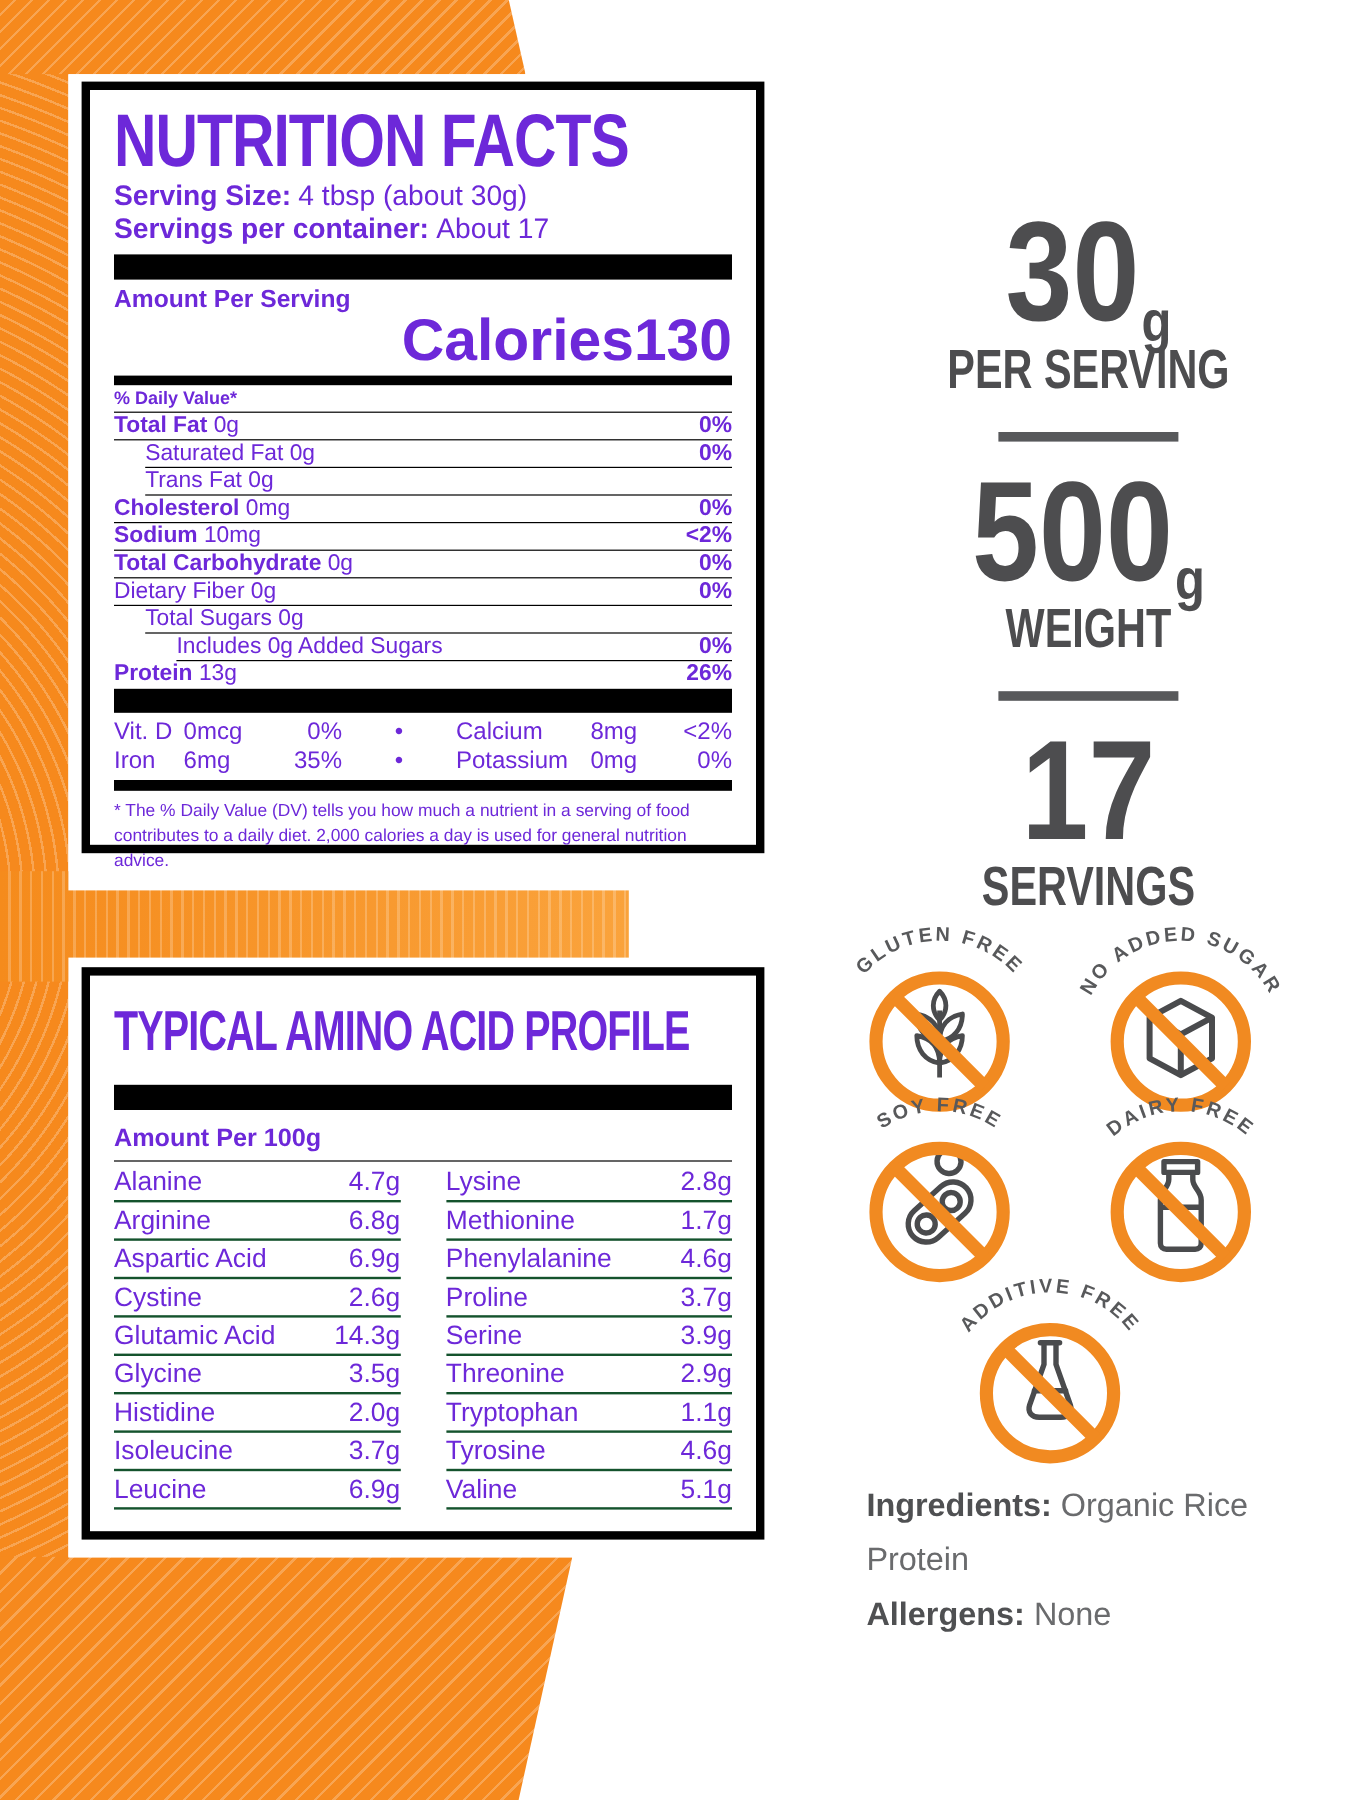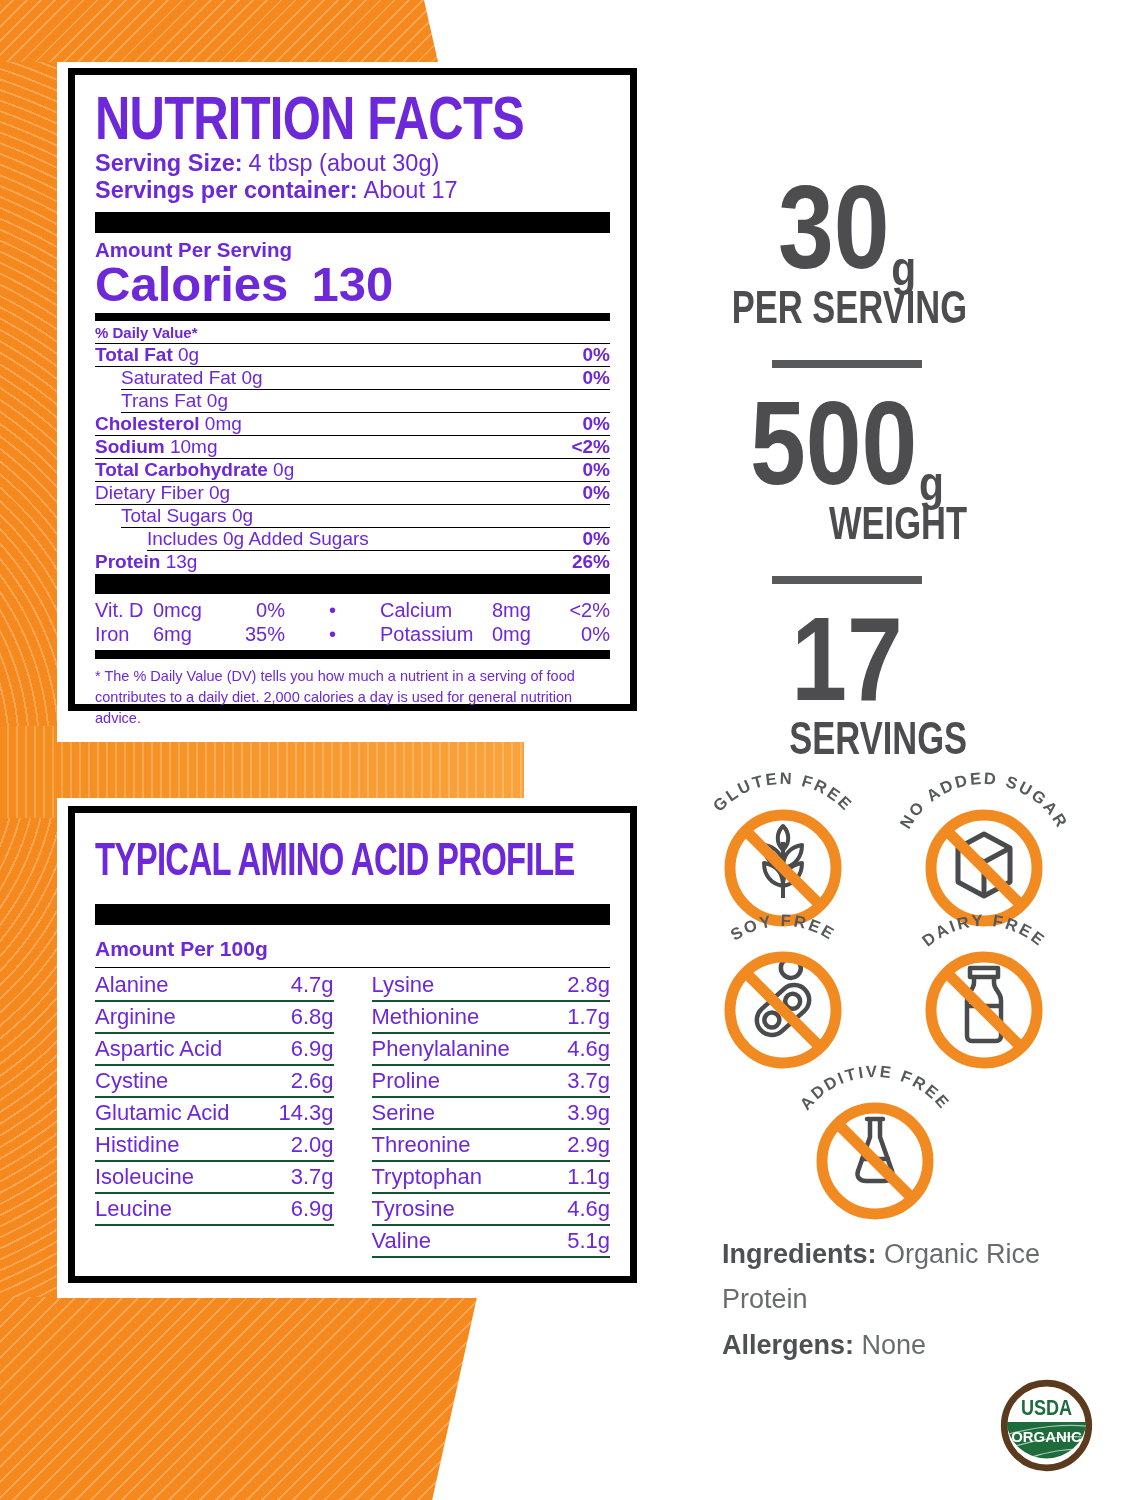--- a/index.html
+++ b/index.html
@@ -37,41 +37,41 @@
   #amino-title{font-size:47px;transform:scaleX(.70);margin-top:12px;}
   .serving{margin:0;font-size:23.5px;line-height:1.17;}
   .serving b{font-weight:bold;}
   .serving span{margin-left:6px;}
   .bar{background:#000;}
   .bar-lg{height:21px;margin:7px 0 5px;}
   .bar-sm{height:8px;margin:5px 0 3px;}
   .bar-md{height:20px;margin:1px 0 4px;}
   .bar-xs{height:9px;margin:4px 0 7px;}
   .aps{font-weight:bold;font-size:20.5px;line-height:1.15;}
-  .calrow{display:flex;justify-content:flex-start;align-items:baseline;
-    font-weight:bold;font-size:49px;line-height:.96;gap:23px;}
+  .calrow{display:flex;justify-content:flex-end;align-items:baseline;
+    font-weight:bold;font-size:49px;line-height:.96;}
   .dvh{font-size:15px;font-weight:bold;text-align:left;padding-bottom:2px;
     border-bottom:1px solid #000;}
   .nrow{display:flex;justify-content:space-between;align-items:baseline;
     font-size:19px;line-height:20px;padding:1px 0;border-bottom:1px solid #000;}
   .nrow:last-child{border-bottom:none;}
   .nrow .ndv{font-weight:bold;}
   .mrow{display:grid;grid-template-columns:58px 80px 52px 1fr 112px 64px 54px;
     font-size:20px;line-height:24px;align-items:baseline;}
   .mrow span:nth-child(3),.mrow span:nth-child(7){text-align:right;}
   .mrow .dot{text-align:center;}
   .footnote{font-size:14.5px;line-height:1.42;margin:0;}
 
   #amino-sub{font-weight:bold;font-size:21px;padding-bottom:6px;border-bottom:1.5px solid #000;}
   #amino-grid{display:grid;grid-template-columns:1fr 1fr;column-gap:38px;margin-top:2px;}
   .arow{display:flex;justify-content:space-between;align-items:baseline;
     font-size:22px;line-height:26px;padding:2px 0;border-bottom:2px solid #14532d;}
 
   
-  #stats{position:absolute;left:687px;top:176px;width:320px;text-align:right;color:#4D4D4F;}
+  #stats{position:absolute;left:747px;top:176px;width:320px;text-align:center;color:#4D4D4F;}
   .stat-num{display:flex;justify-content:center;align-items:flex-end;
     font-weight:bold;line-height:.88;transform:scaleX(.85);}
   .stat-num .val{font-size:118px;}
   .stat-num .unit{font-size:48px;transform:translateY(10px);margin-left:2px;}
   .stat-label{font-weight:bold;font-size:46px;line-height:1;margin-top:4px;
     transform:scaleX(.75);white-space:nowrap;}
   .stat-divider{width:150px;height:8px;background:#58595B;margin:30px auto 24px;}
 
   #info{position:absolute;left:722px;top:1232px;width:410px;font-size:27px;
     line-height:1.68;color:#6A6B6D;}
@@ -191,20 +191,24 @@
           </div>
           <div class="arow">
             <span>Cystine</span>
             <span>2.6g</span>
           </div>
           <div class="arow">
             <span>Glutamic Acid</span>
             <span>14.3g</span>
           </div>
           <div class="arow">
+            <span>Glycine</span>
+            <span>3.5g</span>
+          </div>
+          <div class="arow">
             <span>Histidine</span>
             <span>2.0g</span>
           </div>
           <div class="arow">
             <span>Isoleucine</span>
             <span>3.7g</span>
           </div>
           <div class="arow">
             <span>Leucine</span>
             <span>6.9g</span>
@@ -345,31 +349,13 @@
           <circle cx="100" cy="108" r="53" fill="none" stroke="#F18A21" stroke-width="11"></circle>
           <line x1="62.5" y1="70.5" x2="137.5" y2="145.5" stroke="#F18A21" stroke-width="11"></line>
         </svg></div>
     </div>
 
   <div id="info">
     <div><b>Ingredients:</b> <span>Organic Rice Protein</span></div>
     <div><b>Allergens:</b> <span>None</span></div>
   </div>
 
-  <div id="usda">
-    <svg viewBox="0 0 110 110" width="97" height="97">
-      <defs>
-        <clipPath id="usda-green-clip">
-            <path d="M9.4,51 A45.8,45.8 0 0 0 100.6,51 Z"></path>
-          </clipPath>
-      </defs>
-      <circle cx="55" cy="55" r="48" fill="#fff" stroke="#5C3A1E" stroke-width="7.5"></circle>
-      <path d="M9.4,51 A45.8,45.8 0 0 0 100.6,51 Z" fill="#1E6B3C"></path>
-      <g clip-path="url(#usda-green-clip)" stroke="#fff" stroke-opacity=".6" stroke-width="1.4" fill="none">
-        <path d="M8,66 C40,56 78,53 104,56"></path>
-        <path d="M14,80 C45,70 82,65 104,69"></path>
-        <path d="M28,94 C52,85 86,79 104,83"></path>
-      </g>
-      <text x="55" y="43" font-size="24" font-weight="bold" fill="#1E6B3C" text-anchor="middle" textLength="58" lengthAdjust="spacingAndGlyphs">USDA</text>
-      <text x="55" y="74" font-size="16.5" font-weight="bold" fill="#fff" text-anchor="middle" textLength="80" lengthAdjust="spacingAndGlyphs">ORGANIC</text>
-    </svg>
-  </div>
 </div>
 
 </body></html>

